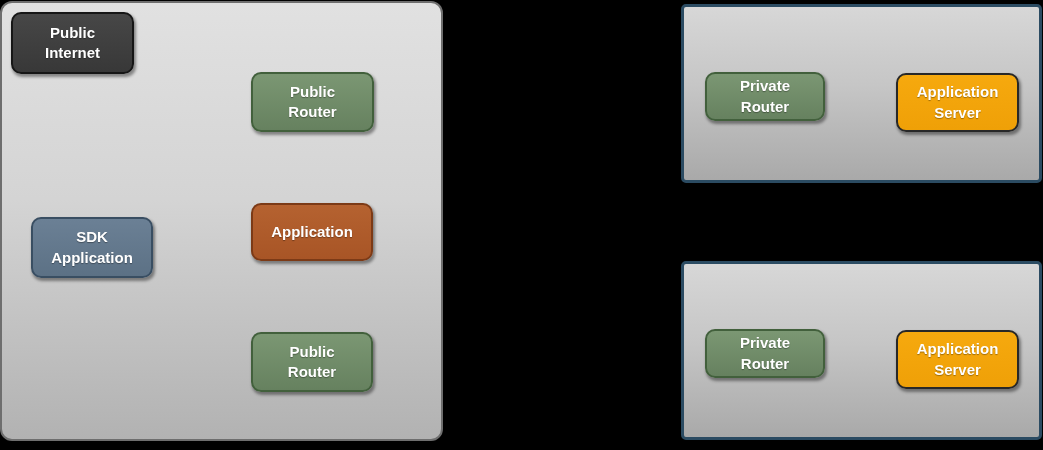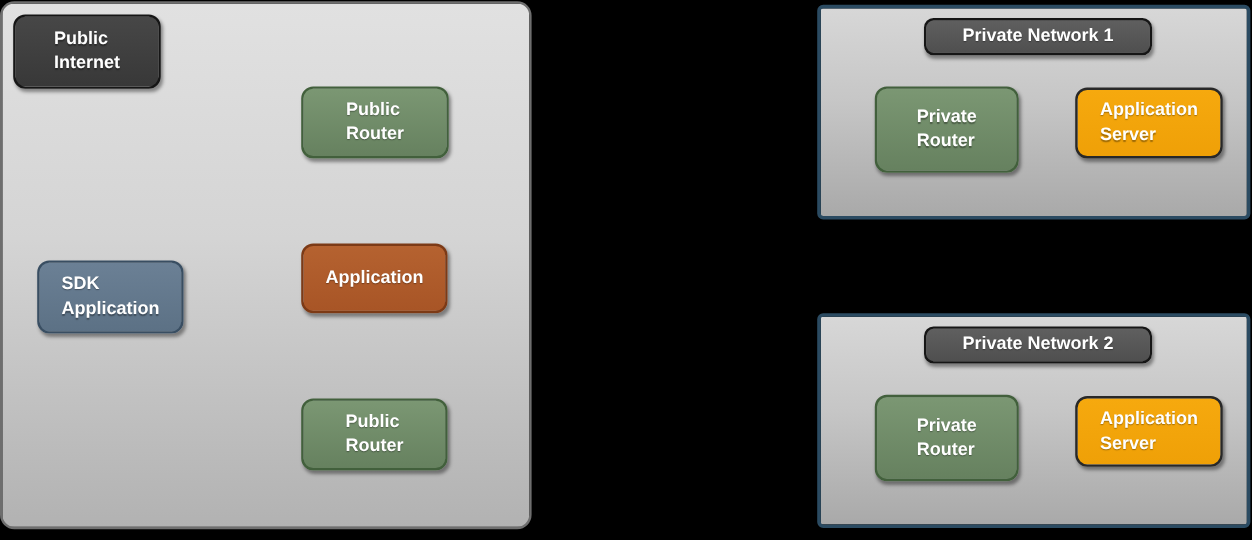--- a/index.html
+++ b/index.html
@@ -40,21 +40,21 @@
   }
   .pn1 { top: 4px; }
   .pn2 { top: 261px; }
 
   .node {
     position: absolute;
     box-sizing: border-box;
     display: flex;
     align-items: center;
     justify-content: center;
-    text-align: left;
+    text-align: center;
     white-space: pre-line;
     color: #ffffff;
     font-weight: bold;
     font-size: 15px;
     line-height: 1.35;
     border-radius: 10px;
     box-shadow: 1.5px 2.5px 3px rgba(0,0,0,0.4);
     text-shadow: 0 1px 1px rgba(0,0,0,0.35);
   }
   .dark   { background: linear-gradient(#474747, #383838); border: 2.5px solid #161616; }
@@ -70,49 +70,47 @@
 
   
   .pos-public-internet      { left: 9px;   top: 9px;   width: 123px; height: 62px; }
   .pos-public-router-top    { left: 249px; top: 69px;  width: 123px; height: 60px; }
   .pos-sdk-application      { left: 29px;  top: 214px; width: 122px; height: 61px; }
   .pos-controller           { left: 249px; top: 200px; width: 122px; height: 58px; }
   .pos-public-router-bottom { left: 249px; top: 329px; width: 122px; height: 60px; }
 
   
   .pos-network-title   { left: 86px;  top: 8px;  width: 190px; height: 31px; }
-  .pos-private-router  { left: 21px;  top: 65px; width: 120px; height: 72px; margin-left: 24px; }
+  .pos-private-router  { left: 21px;  top: 65px; width: 120px; height: 49px; }
   .pos-app-server      { left: 212px; top: 66px; width: 123px; height: 59px; }
 </style>
 </head>
 <body>
 
 <div class="stage">
 
   <div class="zone public-zone">
     <div class="node dark pos-public-internet">Public
 Internet</div>
     <div class="node green pos-public-router-top">Public
 Router</div>
     <div class="node slate pos-sdk-application">SDK
 Application</div>
     <div class="node rust pos-controller">Application</div>
     <div class="node green pos-public-router-bottom">Public
 Router</div>
   </div>
 
   <div class="zone private-zone pn1">
-    <div class="node titlebar pos-network-title">Private Network 1</div>
     <div class="node green pos-private-router">Private
 Router</div>
     <div class="node orange pos-app-server">Application
 Server</div>
   </div>
 
   <div class="zone private-zone pn2">
-    <div class="node titlebar pos-network-title">Private Network 2</div>
     <div class="node green pos-private-router">Private
 Router</div>
     <div class="node orange pos-app-server">Application
 Server</div>
   </div>
 
 </div>
 
 </body></html>

